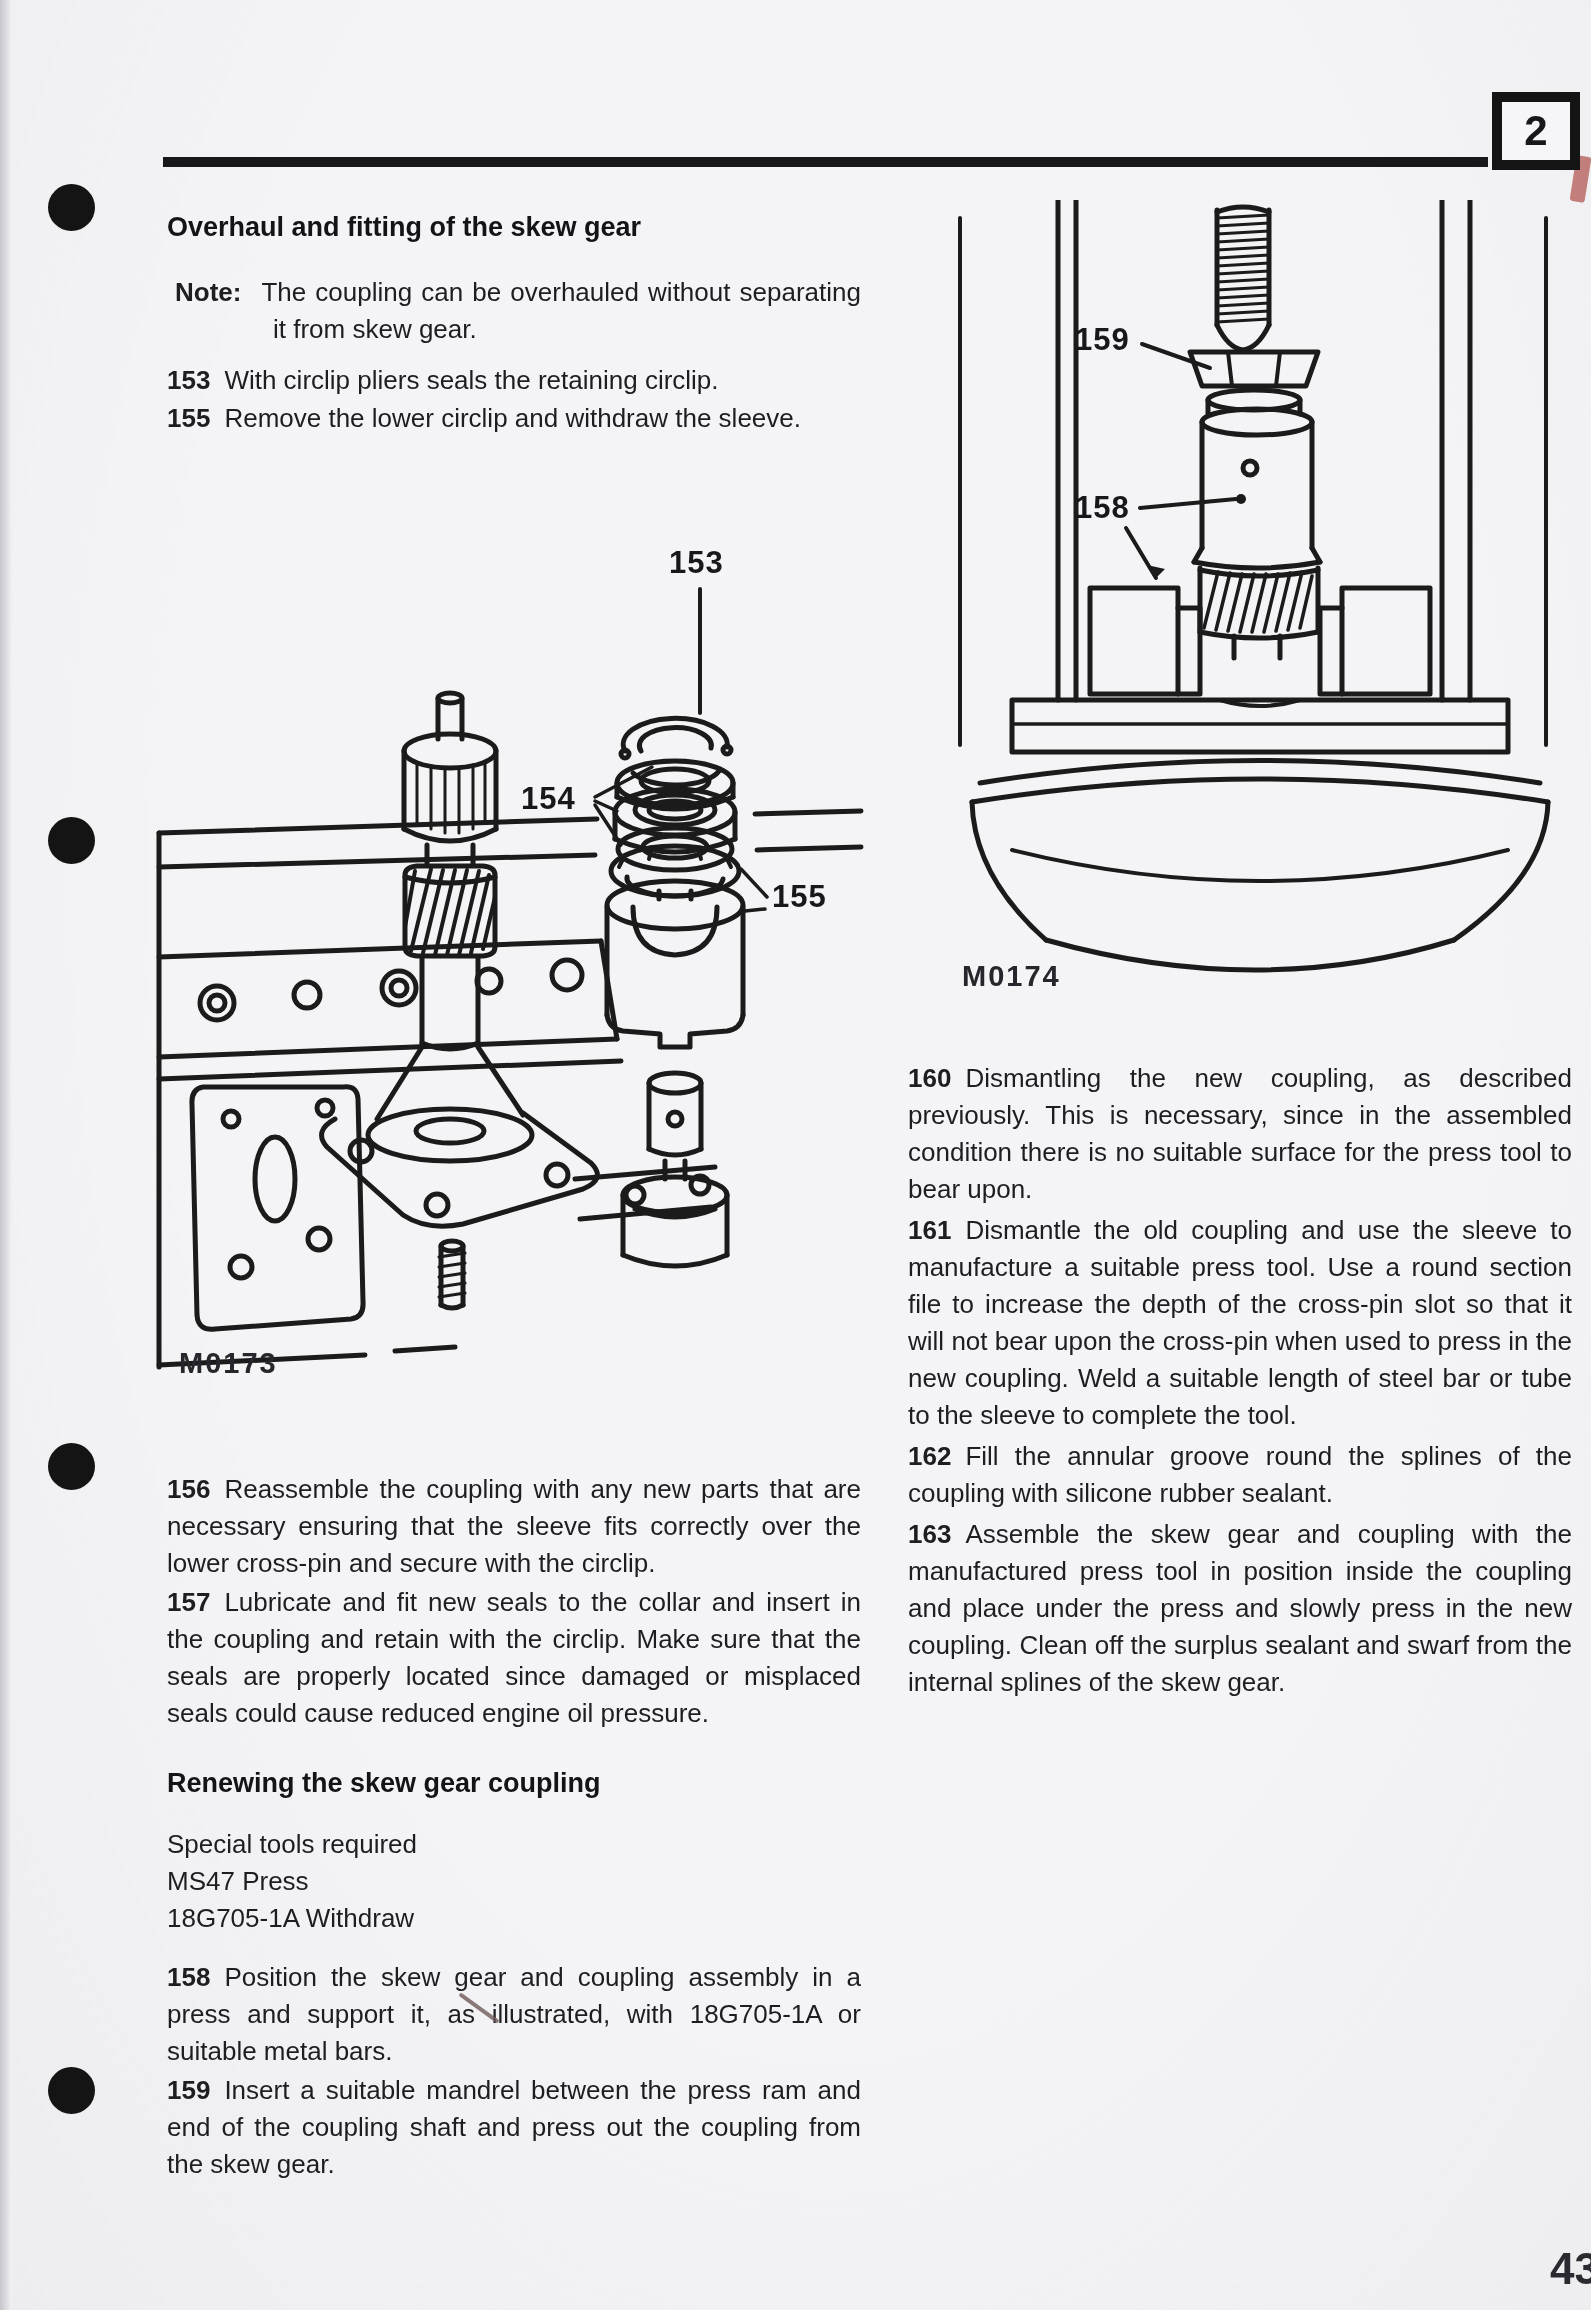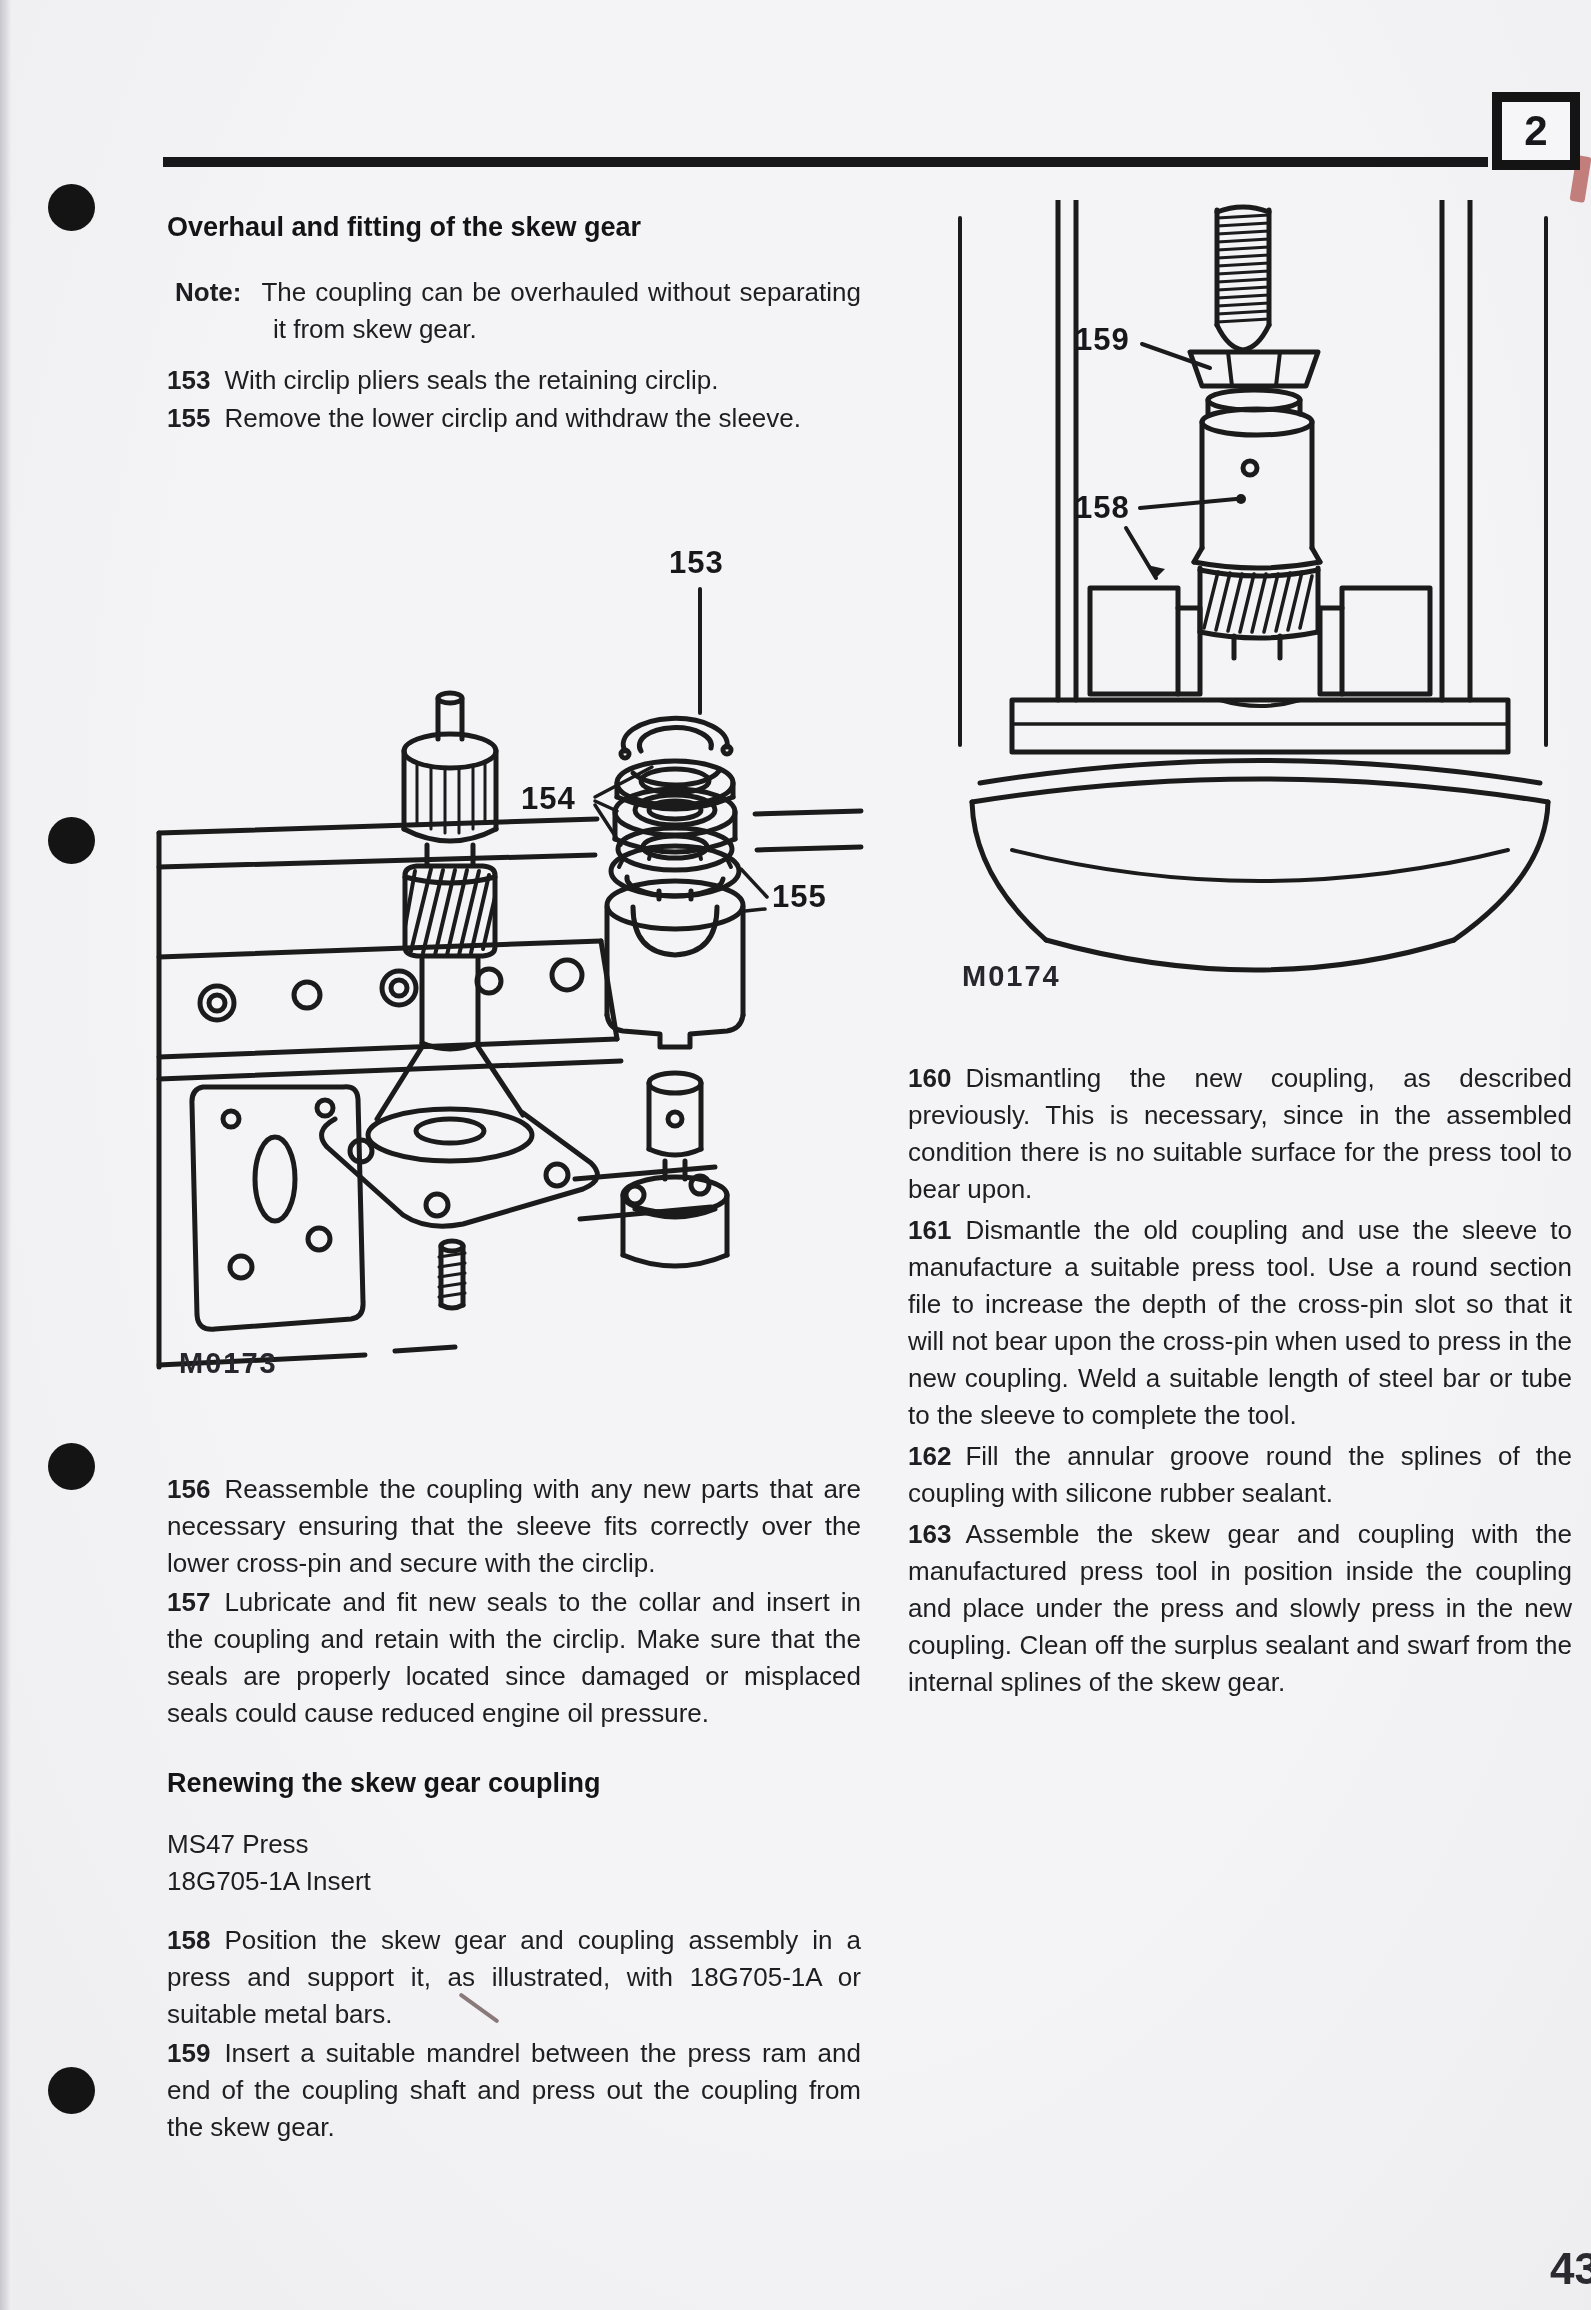--- a/index.html
+++ b/index.html
@@ -176,22 +176,23 @@
       <div class="callout" style="left:617px;top:412px">155</div>
       <div class="figcap cap173">M0173</div>
     </div>
 
     <p class="step s156"><b>156</b><span>Reassemble the coupling with any new parts that are necessary ensuring that the sleeve fits correctly over the lower cross-pin and secure with the circlip.</span></p>
     <p class="step s157"><b>157</b><span>Lubricate and fit new seals to the collar and insert in the coupling and retain with the circlip. Make sure that the seals are properly located since damaged or misplaced seals could cause reduced engine oil pressure.</span></p>
 
     <h2 class="sub">Renewing the skew gear coupling</h2>
 
     <div class="tools">
+      <div>Special tools required</div>
       <div>MS47 Press</div>
-      <div>18G705-1A Insert</div>
+      <div>18G705-1A Withdraw</div>
     </div>
 
     <p class="step s158"><b>158</b><span>Position the skew gear and coupling assembly in a press and support it, as illustrated, with 18G705-1A or suitable metal bars.</span></p>
     <p class="step s159"><b>159</b><span>Insert a suitable mandrel between the press ram and end of the coupling shaft and press out the coupling from the skew gear.</span></p>
   </div>
 
   <div class="figure fig174">
     <svg width="620" height="810" viewBox="0 0 620 810">
       <g stroke="#1b1b1b" stroke-width="5" fill="none" stroke-linecap="round" stroke-linejoin="round">
         <path stroke-width="4" d="M10 18 L10 545"></path>

